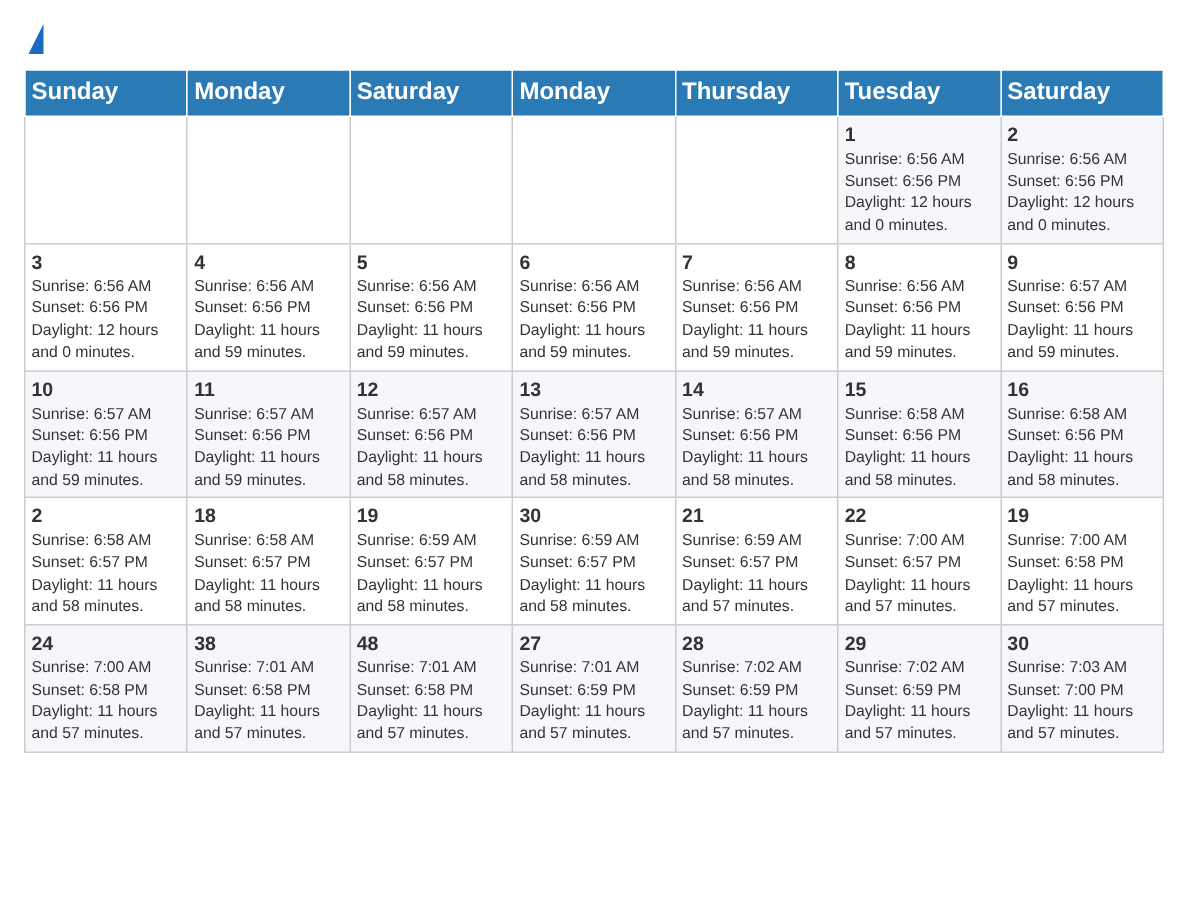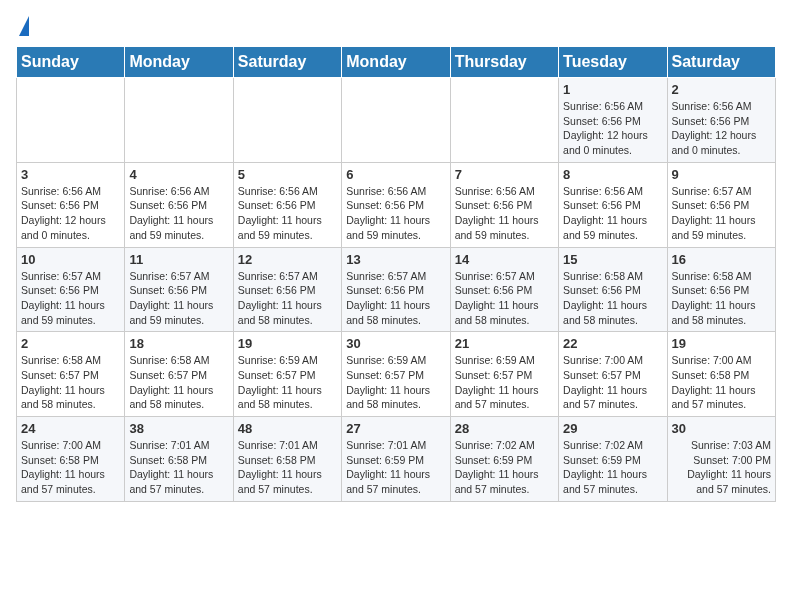--- a/index.html
+++ b/index.html
@@ -299,19 +299,19 @@
 Daylight: 11 hours and 57 minutes.</div>
         </td>
         <td>
           <div class="day-number">29</div>
           <div class="day-info" style="white-space: pre-line;">Sunrise: 7:02 AM
 Sunset: 6:59 PM
 Daylight: 11 hours and 57 minutes.</div>
         </td>
         <td>
           <div class="day-number">30</div>
-          <div class="day-info" style="white-space: pre-line; text-align: right;">Sunrise: 7:03 AM
+          <div class="day-info" style="white-space: pre-line;">Sunrise: 7:03 AM
 Sunset: 7:00 PM
 Daylight: 11 hours and 57 minutes.</div>
         </td>
       </tr>
     </tbody>
 </table>
 
 </body></html>

